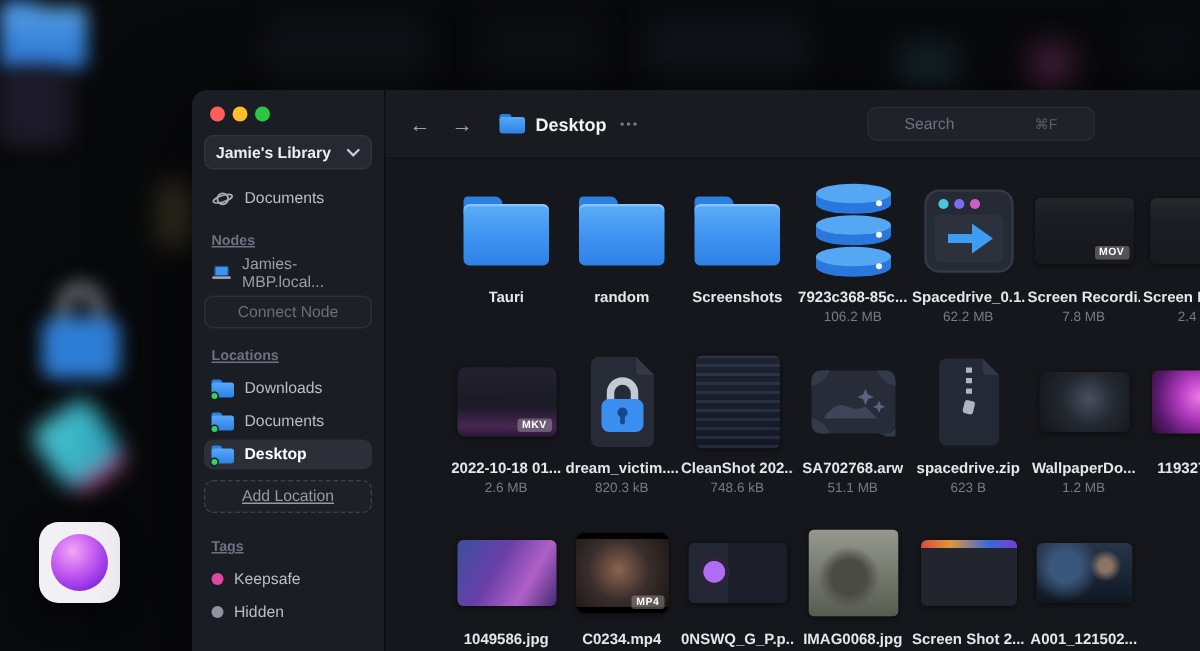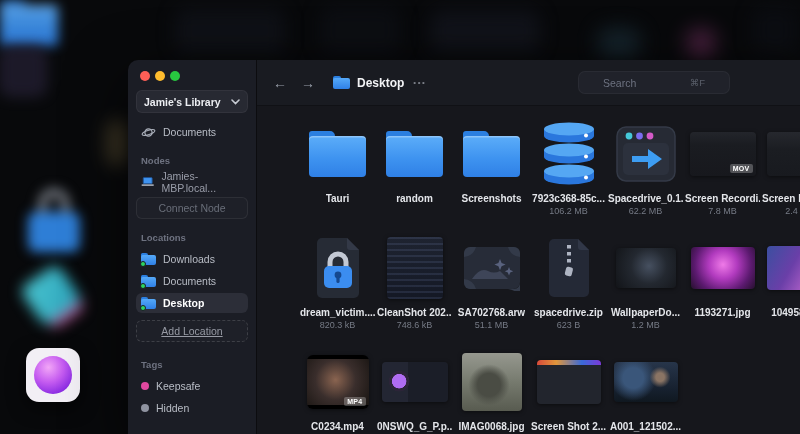--- a/index.html
+++ b/index.html
@@ -26,21 +26,21 @@
 
   
   .sidebar { width:128px; flex:0 0 128px; background:#1b1d25; padding:9px 8px 0 8px; display:flex; flex-direction:column; }
   .lights { display:flex; gap:5px; padding:2px 2px 0 4px; }
   .light { width:10px; height:10px; border-radius:50%; }
   .lib-btn { margin-top:9px; height:23px; background:#272932; border:1px solid rgba(255,255,255,.05); border-radius:6px;
     display:flex; align-items:center; justify-content:space-between; padding:0 7px; cursor:pointer; }
   .lib-btn span { font-size:10.5px; font-weight:bold; color:#eceef2; }
   .srow { display:flex; align-items:center; gap:7px; height:20px; padding:0 5px; margin-top:2px; border-radius:6px; color:#b9bdc6; font-size:10.5px; }
   .srow.selected { background:#2c2e38; color:#fff; font-weight:bold; }
-  .sheading { font-size:9.5px; font-weight:bold; color:#6e7280; margin:13px 0 4px 5px; }
+  .sheading { font-size:9.5px; font-weight:bold; color:#6e7280; margin:13px 0 4px 5px;text-decoration:underline; }
   .ghost-btn { height:22px; border:1px solid rgba(255,255,255,.07); border-radius:6px; display:flex; align-items:center; justify-content:center;
     color:#696e79; font-size:10.5px; margin-top:5px; background:rgba(255,255,255,.015); }
   .ghost-btn.dashed { border-style:dashed; border-color:rgba(255,255,255,.14); color:#979aa4; margin-top:7px;text-decoration:underline; }
   .tag-dot { width:8px; height:8px; border-radius:50%; flex:0 0 8px; }
 
   
   .sfolder { position:relative; width:15px; height:12px; flex:0 0 15px; }
   .sfolder::before { content:''; position:absolute; top:0; left:0; width:7px; height:4px; background:#2b7fe0; border-radius:1.5px 2px 0 0; }
   .sfolder::after { content:''; position:absolute; top:1.5px; left:0; right:0; bottom:0; background:linear-gradient(180deg,#55a9f8,#2f80e6); border-radius:2px; }
   .sfolder .gdot { position:absolute; left:-1px; bottom:-2px; width:6px; height:6px; border-radius:50%; background:#2dd562; border:1.5px solid #1b1d25; z-index:2; }
@@ -284,20 +284,29 @@
         <div class="file">
           <div class="thumbwrap">
               <div class="thumb t-screenrec2"></div>
             </div>
           <div class="fname">Screen Recordi...</div>
           <div class="fsize">2.4 MB</div>
         </div>
 
         <div class="file">
           <div class="thumbwrap">
+              <div class="thumb t-mkv">
+            <span class="badge">MKV</span>
+              </div>
+            </div>
+          <div class="fname">2022-10-18 01...</div>
+          <div class="fsize">2.6 MB</div>
+        </div>
+        <div class="file">
+          <div class="thumbwrap">
             <svg width="50" height="62" viewBox="0 0 50 62">
               <path d="M4 6 a5 5 0 0 1 5-5 h25 l12 12 v43 a5 5 0 0 1 -5 5 h-32 a5 5 0 0 1 -5-5 z" fill="#262b35"></path>
               <path d="M34 1 l12 12 h-9 a3 3 0 0 1 -3-3 z" fill="#333947"></path>
               <path d="M17 30 v-5 a8 8 0 0 1 16 0 v5" fill="none" stroke="#c3c9d4" stroke-width="5" stroke-linecap="round"></path>
               <rect x="11" y="29" width="28" height="22" rx="5" fill="#3b8df0"></rect>
               <circle cx="25" cy="38" r="3.4" fill="#15488f"></circle>
                 <rect x="23.4" y="39" width="3.2" height="7" rx="1.6" fill="#15488f"></rect>
             </svg>
           </div>
           <div class="fname">dream_victim....</div>

